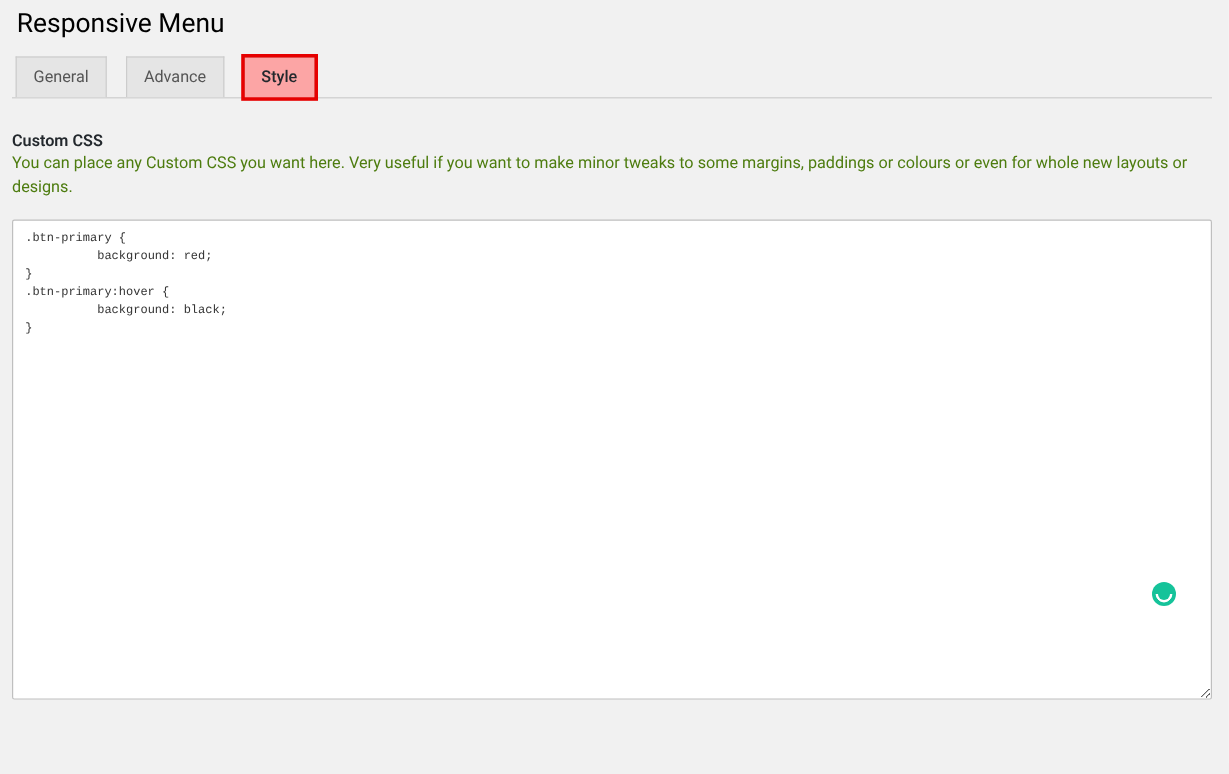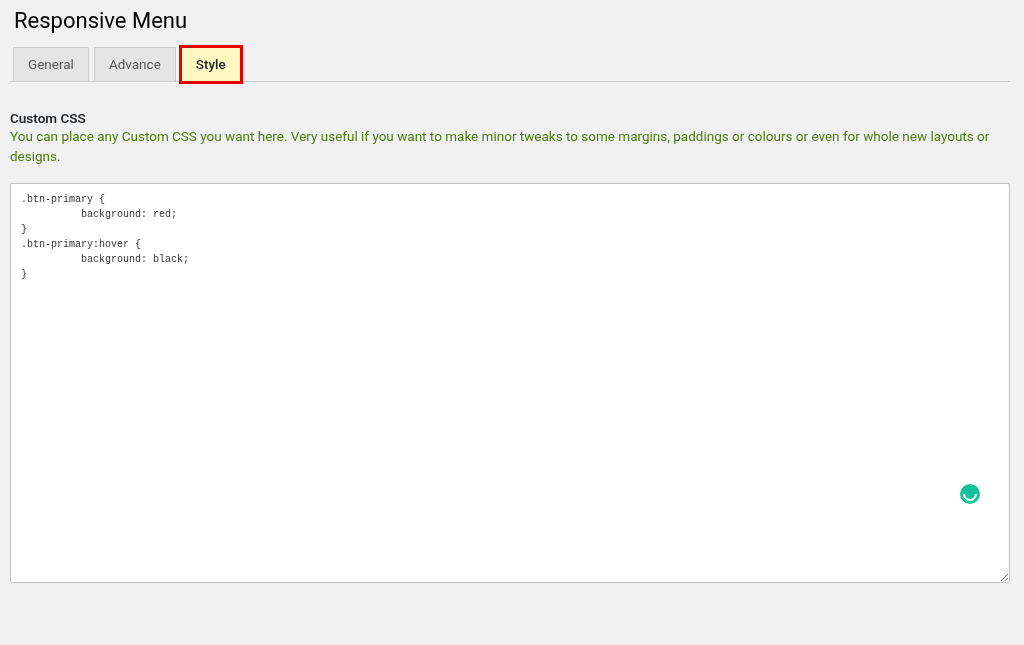--- a/index.html
+++ b/index.html
@@ -20,34 +20,35 @@
       font-weight: 400;
       color: #000000;
       margin-bottom: 14px;
       margin-left: 4px;
     }
     .tab-row {
       display: flex;
       border-bottom: 1px solid #ccc;
       margin-bottom: 0;
       padding-left: 3px;
+      gap: 11px;
     }
     .tab {
       background: #e5e5e5;
       border: 1px solid #ccc;
       border-bottom: none;
       color: #555;
       font-size: 13.5px;
       padding: 7px 14px;
       margin-right: 5px;
       cursor: pointer;
       line-height: 1.4;
     }
     .tab.active {
-      background: #fef9c3;
+      background: #fca5a5;
       border-bottom: 1px solid #f1f1f1;
       margin-bottom: -1px;
       color: #23282d;
       font-weight: 500;
     }
     .tab.highlight {
       outline: 3px solid #e60000;
       outline-offset: -1px;
     }
     .form-area {

